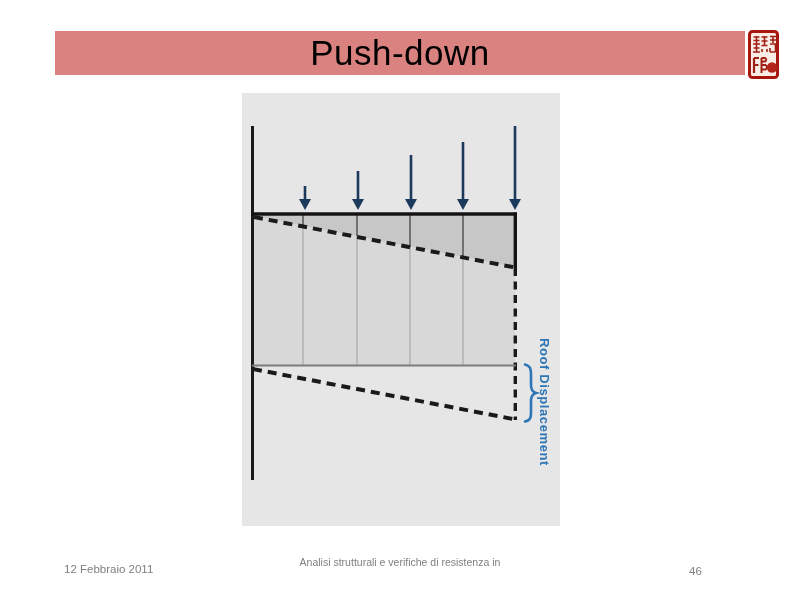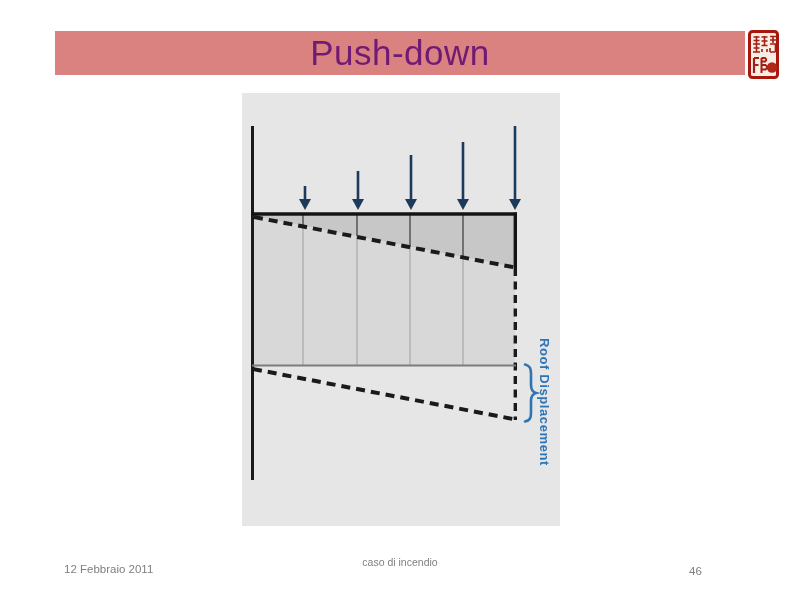--- a/index.html
+++ b/index.html
@@ -16,21 +16,21 @@
     position: absolute;
     left: 55px; top: 31px;
     width: 690px; height: 44px;
     background: #d98280;
     display: flex; align-items: center; justify-content: center;
   }
   .title-bar h1 {
     margin: 10px;
     font-size: 35px;
     font-weight: 400;
-    color: #701a75;
+    color: #000000;
     letter-spacing: 0.5px;
     line-height: 1;
     padding-bottom: 2px;
   }
 
   
   .seal {
     position: absolute;
     left: 748px; top: 30px;
     width: 31px; height: 49px;
@@ -182,18 +182,18 @@
                C 289 325, 288 327.5, 283 328.5" stroke="#2e75b6" stroke-width="2.6" fill="none" stroke-linecap="round"></path>
     </svg>
 
 
     <div class="roof-displacement-label">Roof Displacement</div>
   </div>
 
   <div class="footer-date">12 Febbraio 2011</div>
 
   <div class="footer-caption">
-    <div>caso di incendio</div>
+    <div>Analisi strutturali e verifiche di resistenza in</div>
   </div>
 
   <div class="footer-page">46</div>
 
 </div>
 
 </body></html>

